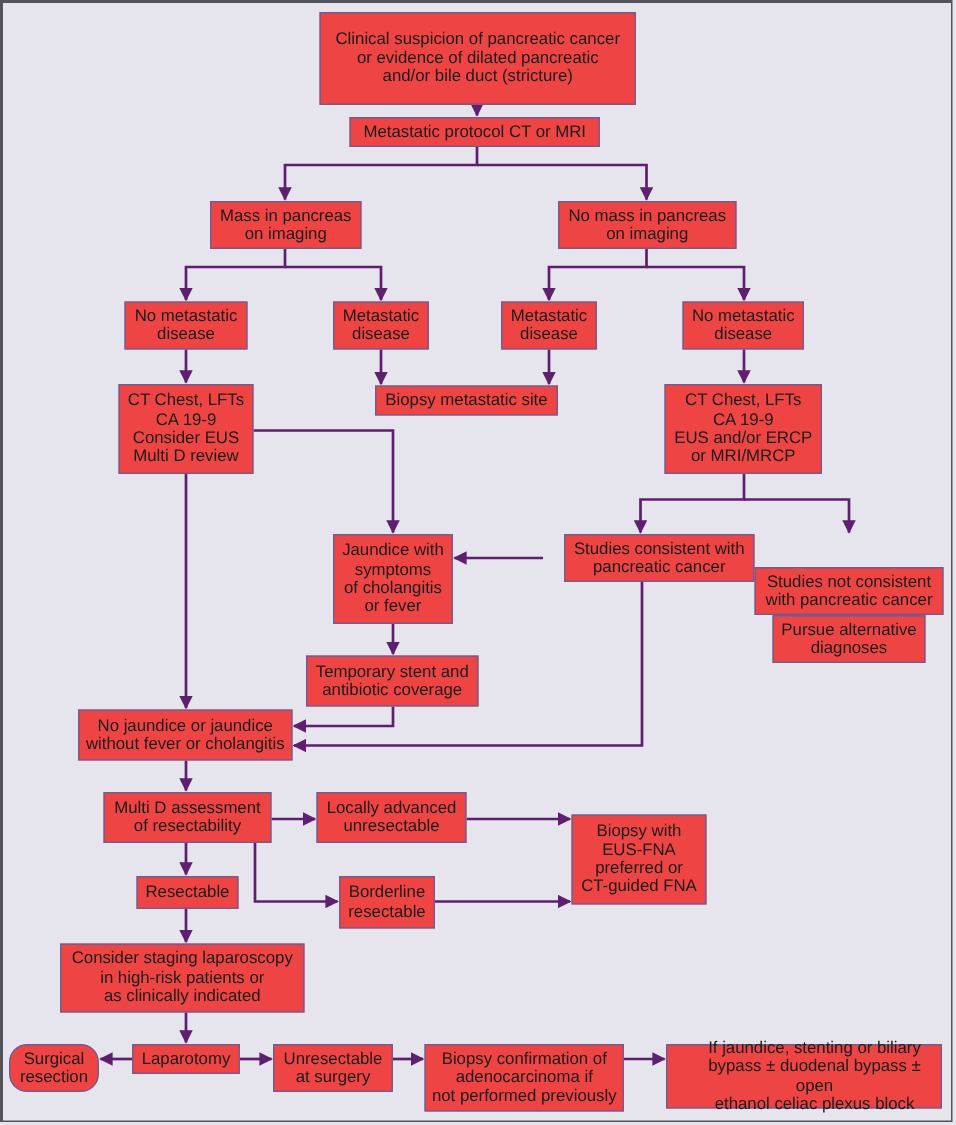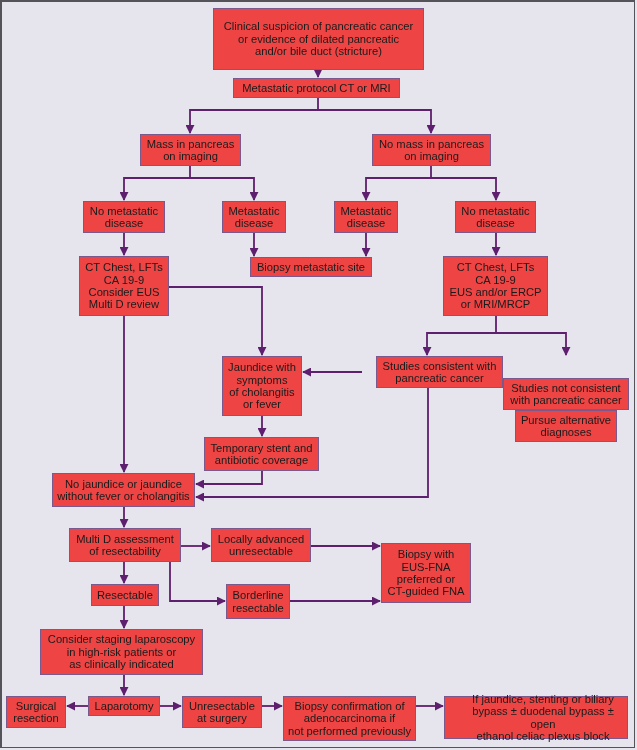--- a/index.html
+++ b/index.html
@@ -116,21 +116,21 @@
 <div class="box" style="left:91px;top:584px;width:68px;height:22px;">Resectable</div>
 <div class="box" style="left:226px;top:584px;width:64px;height:35px;">Borderline
 resectable</div>
 <div class="box" style="left:381px;top:543px;width:90px;height:60px;">Biopsy with
 EUS-FNA
 preferred or
 CT-guided FNA</div>
 <div class="box" style="left:40px;top:629px;width:163px;height:46px;">Consider staging laparoscopy
 in high-risk patients or
 as clinically indicated</div>
-<div class="box" style="left:6px;top:696px;width:60px;height:32px;">Surgical
+<div class="box" style="left:6px;top:696px;width:60px;height:32px;border-radius:12px;">Surgical
 resection</div>
 <div class="box" style="left:88px;top:696px;width:72px;height:20px;">Laparotomy</div>
 <div class="box" style="left:182px;top:696px;width:80px;height:32px;">Unresectable
 at surgery</div>
 <div class="box" style="left:283px;top:696px;width:133px;height:45px;">Biopsy confirmation of
 adenocarcinoma if
 not performed previously</div>
 <div class="box" style="left:444px;top:696px;width:184px;height:43px;padding-left:16px;">If jaundice, stenting or biliary
 bypass ± duodenal bypass ± open
 ethanol celiac plexus block</div>

